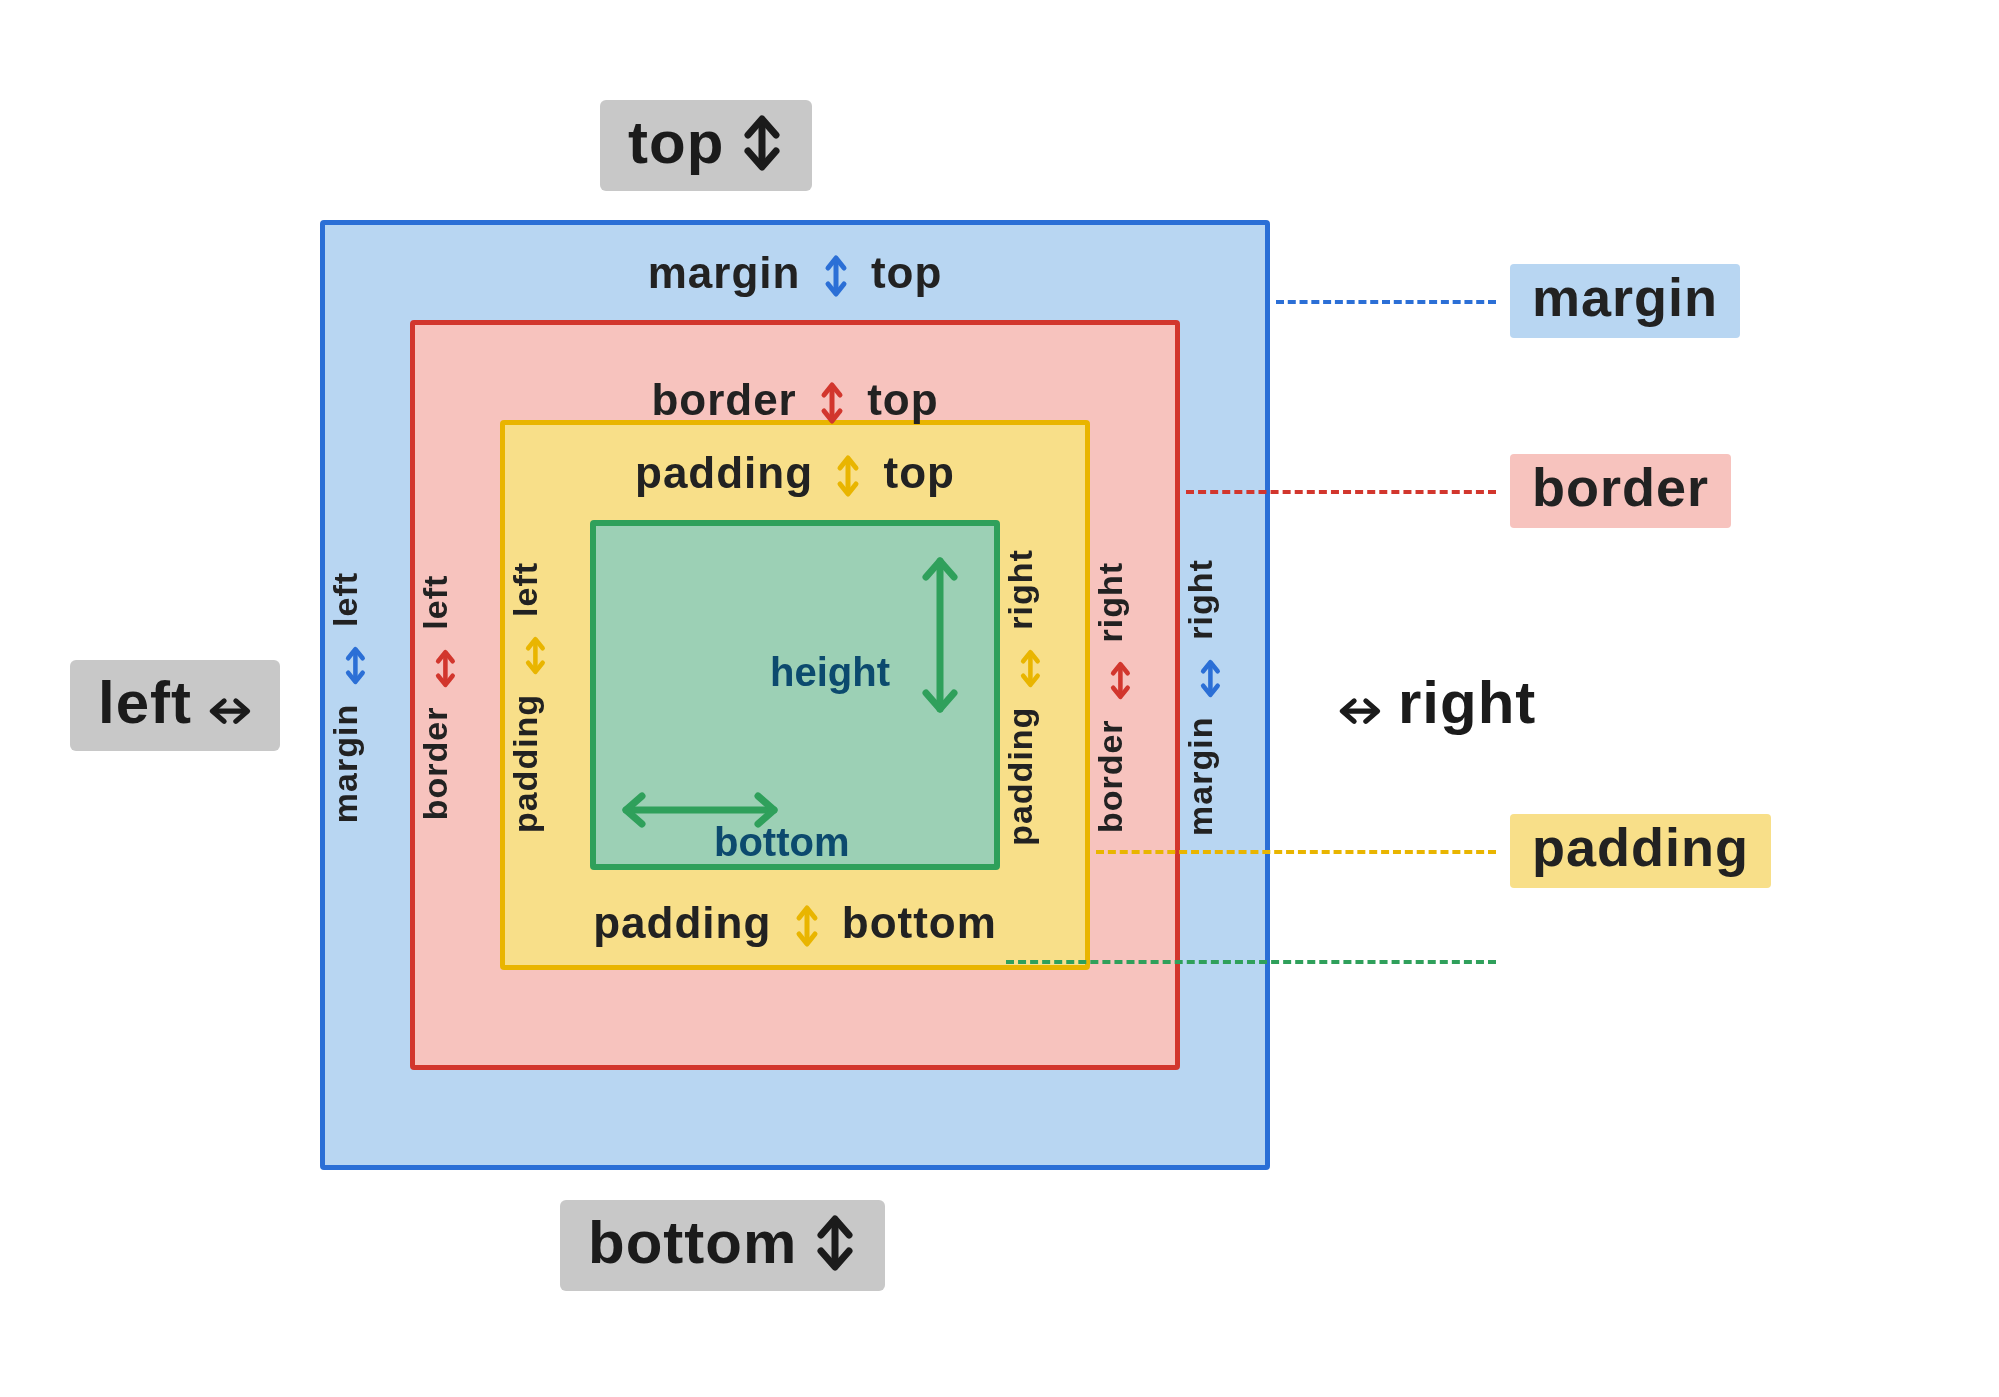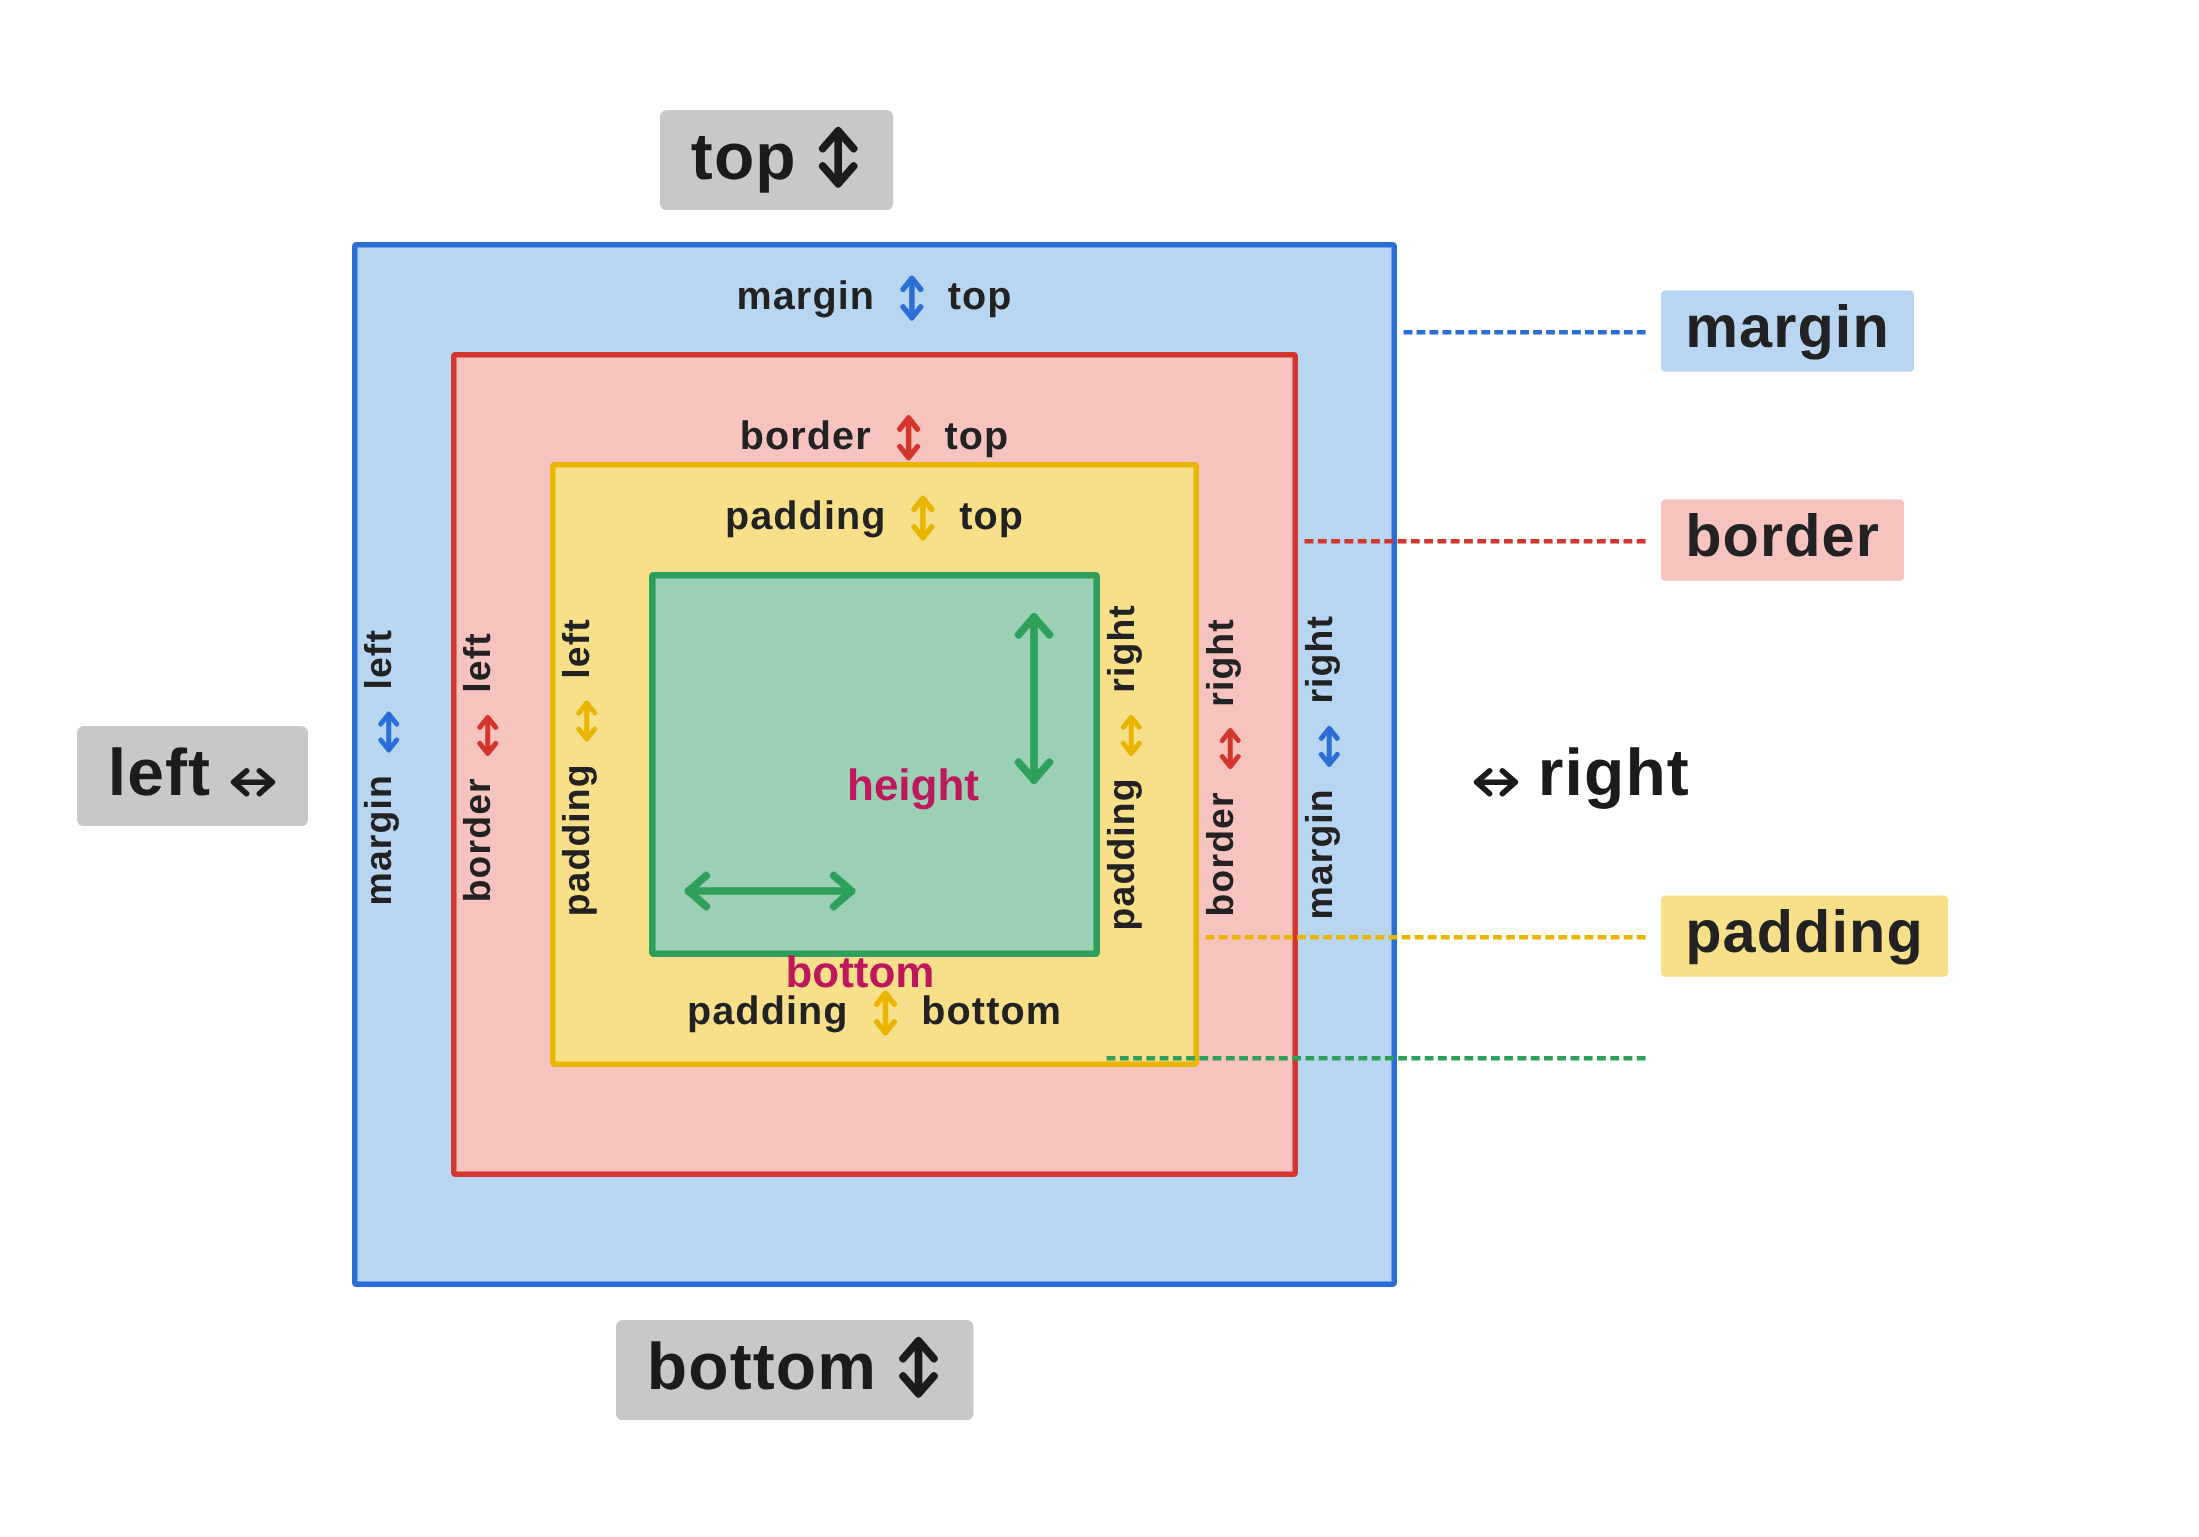--- a/index.html
+++ b/index.html
@@ -44,21 +44,21 @@
     width: 410px; height: 350px;
     background: #9cd0b5;
     border: 6px solid #2fa05b;
     border-radius: 4px;
   }
 
   
   .h-label {
     width: 420px;
     text-align: center;
-    font-size: 36px;
+    font-size: 44px;
     font-weight: 600;
     letter-spacing: 1px;
   }
   .h-label .arrow-icon {
     display: inline-block;
     vertical-align: middle;
     margin: 0 10px;
     width: 24px; height: 44px;
   }
 
@@ -118,22 +118,21 @@
   }
   .c-blue   { border-color: #2b6fd6; }
   .c-red    { border-color: #d2362d; }
   .c-yellow { border-color: #e9b500; }
   .c-green  { border-color: #2fa05b; }
 
   
   .content-label {
     font-size: 40px;
     font-weight: 700;
-    color: #be185d;
-    margin-top: 42px;
+    color: #0c4a6e;
   }
 
   
   .clr-blue   { stroke: #2b6fd6; fill: #2b6fd6; }
   .clr-red    { stroke: #d2362d; fill: #d2362d; }
   .clr-yellow { stroke: #e9b500; fill: #e9b500; }
   .clr-green  { stroke: #2fa05b; fill: #2fa05b; }
   .clr-black  { stroke: #1b1b1b; fill: #1b1b1b; }
 </style>
 </head>

